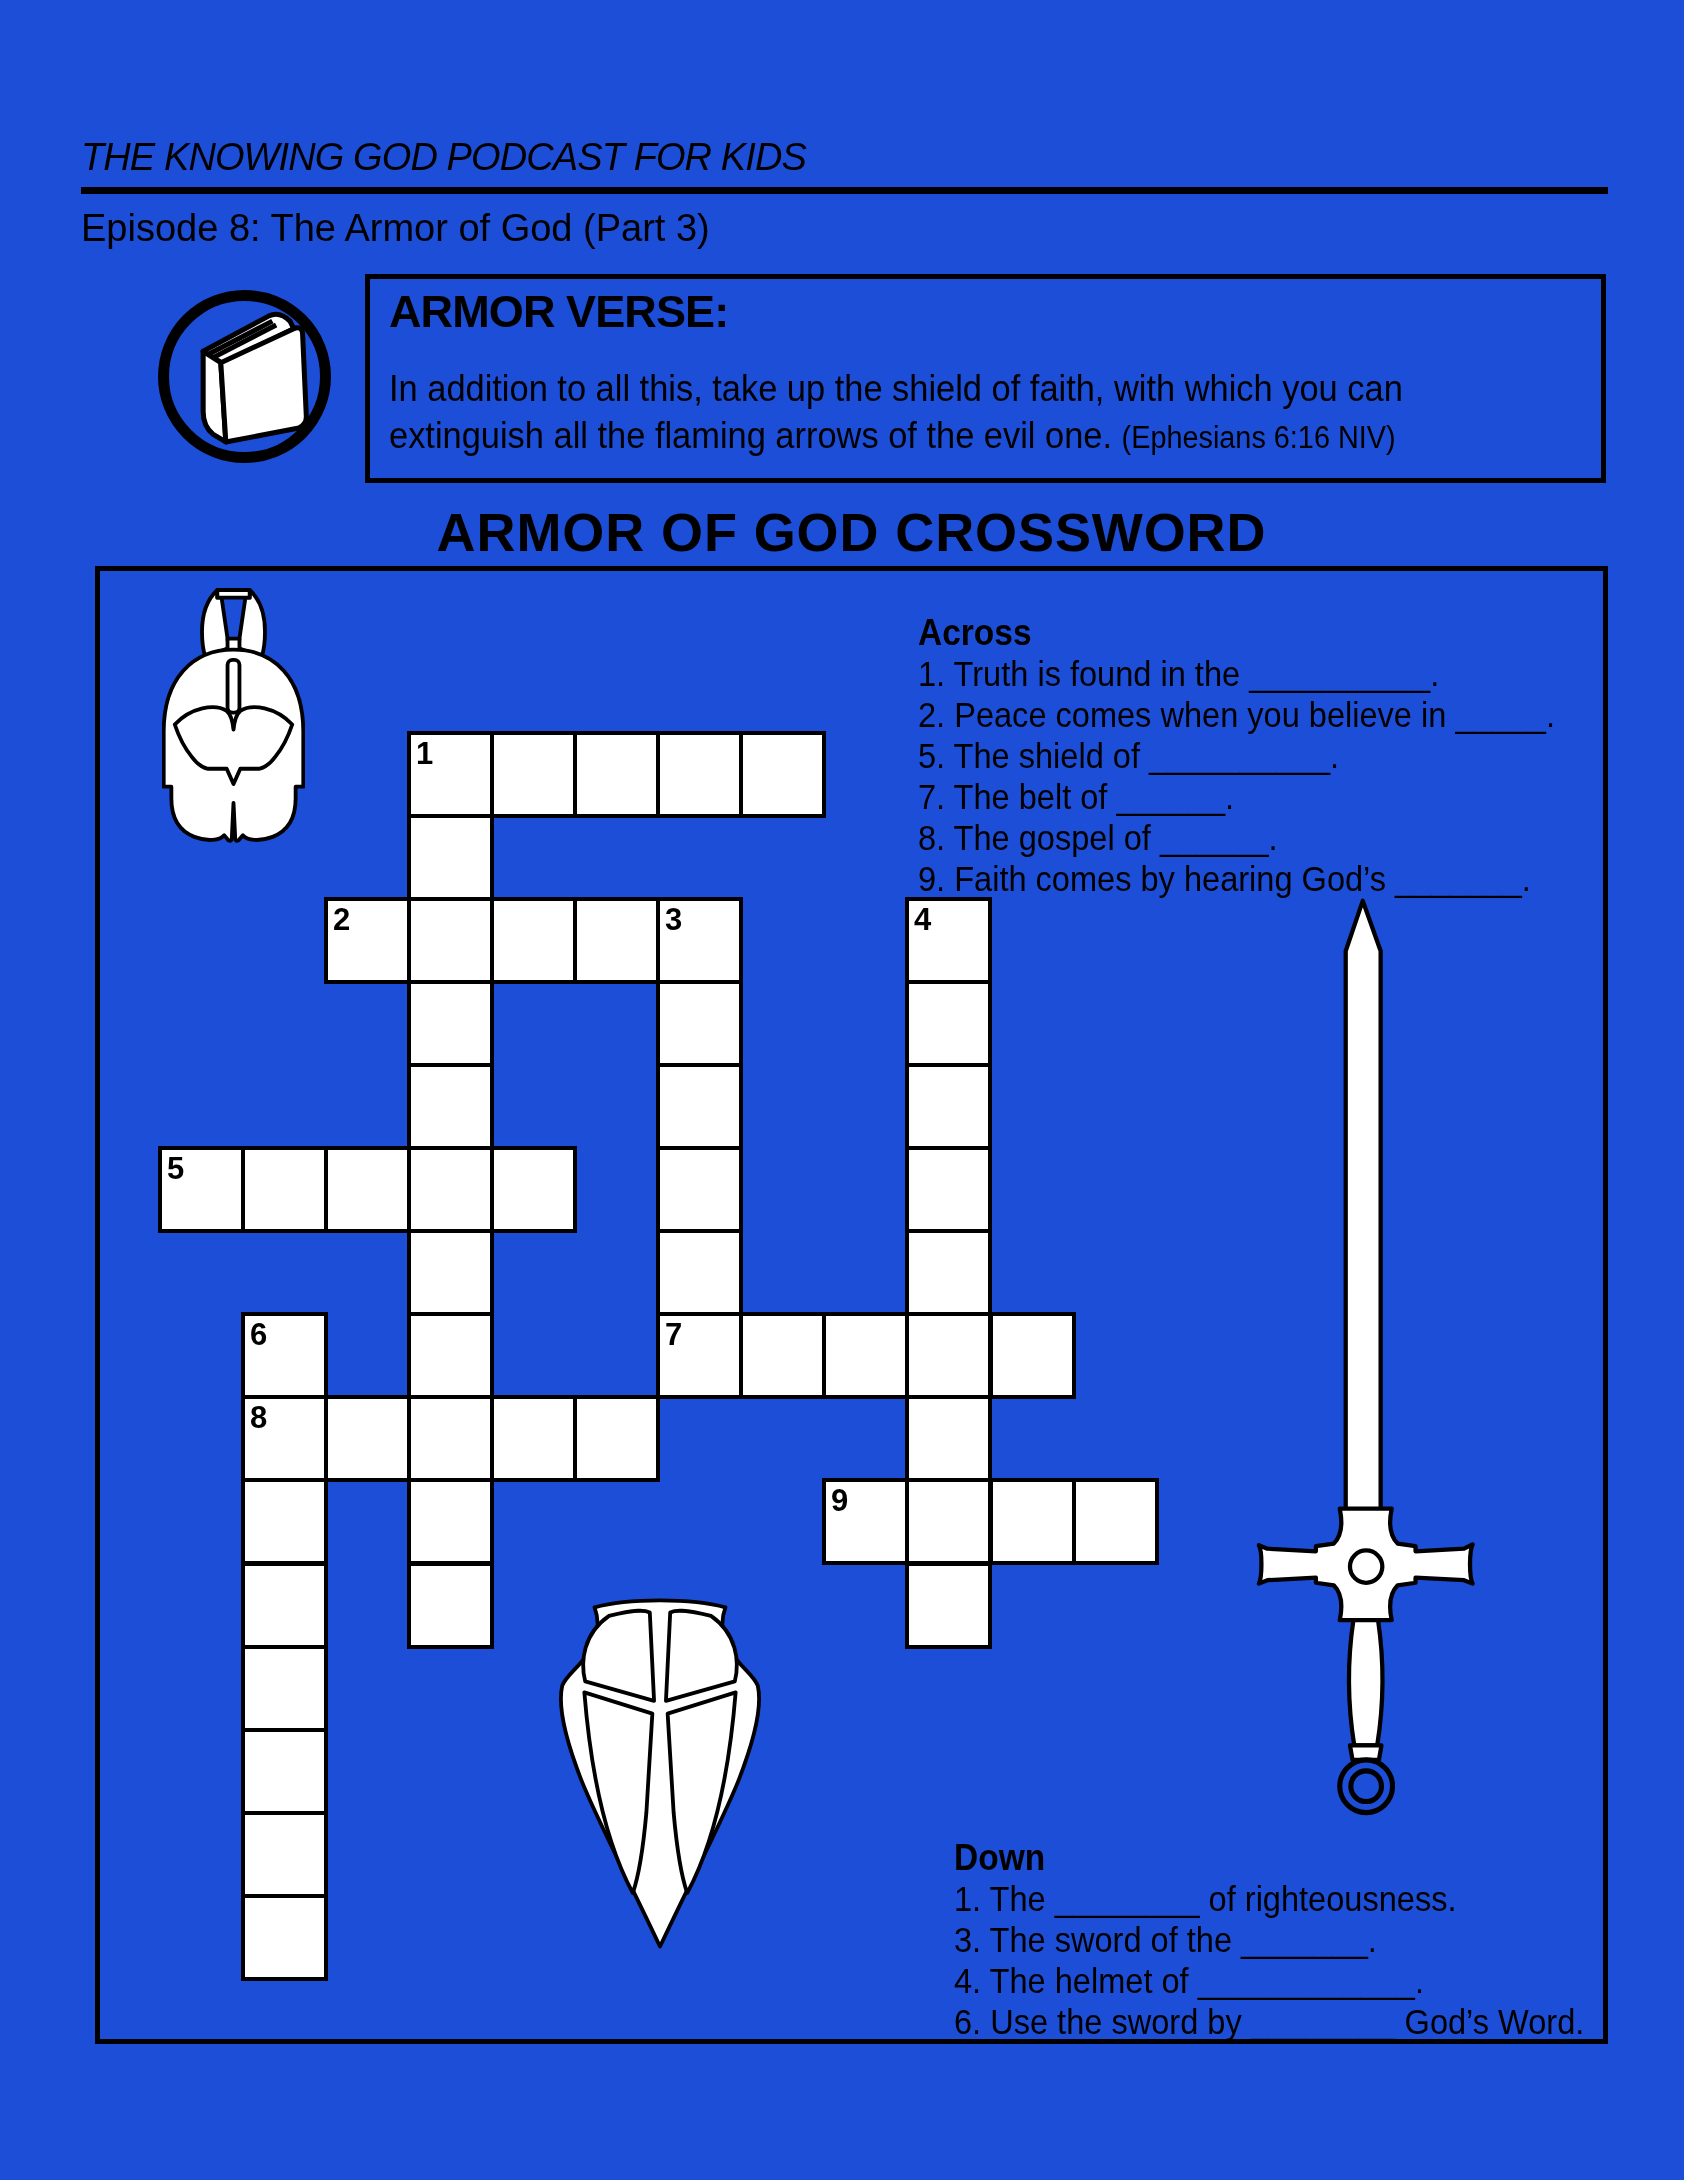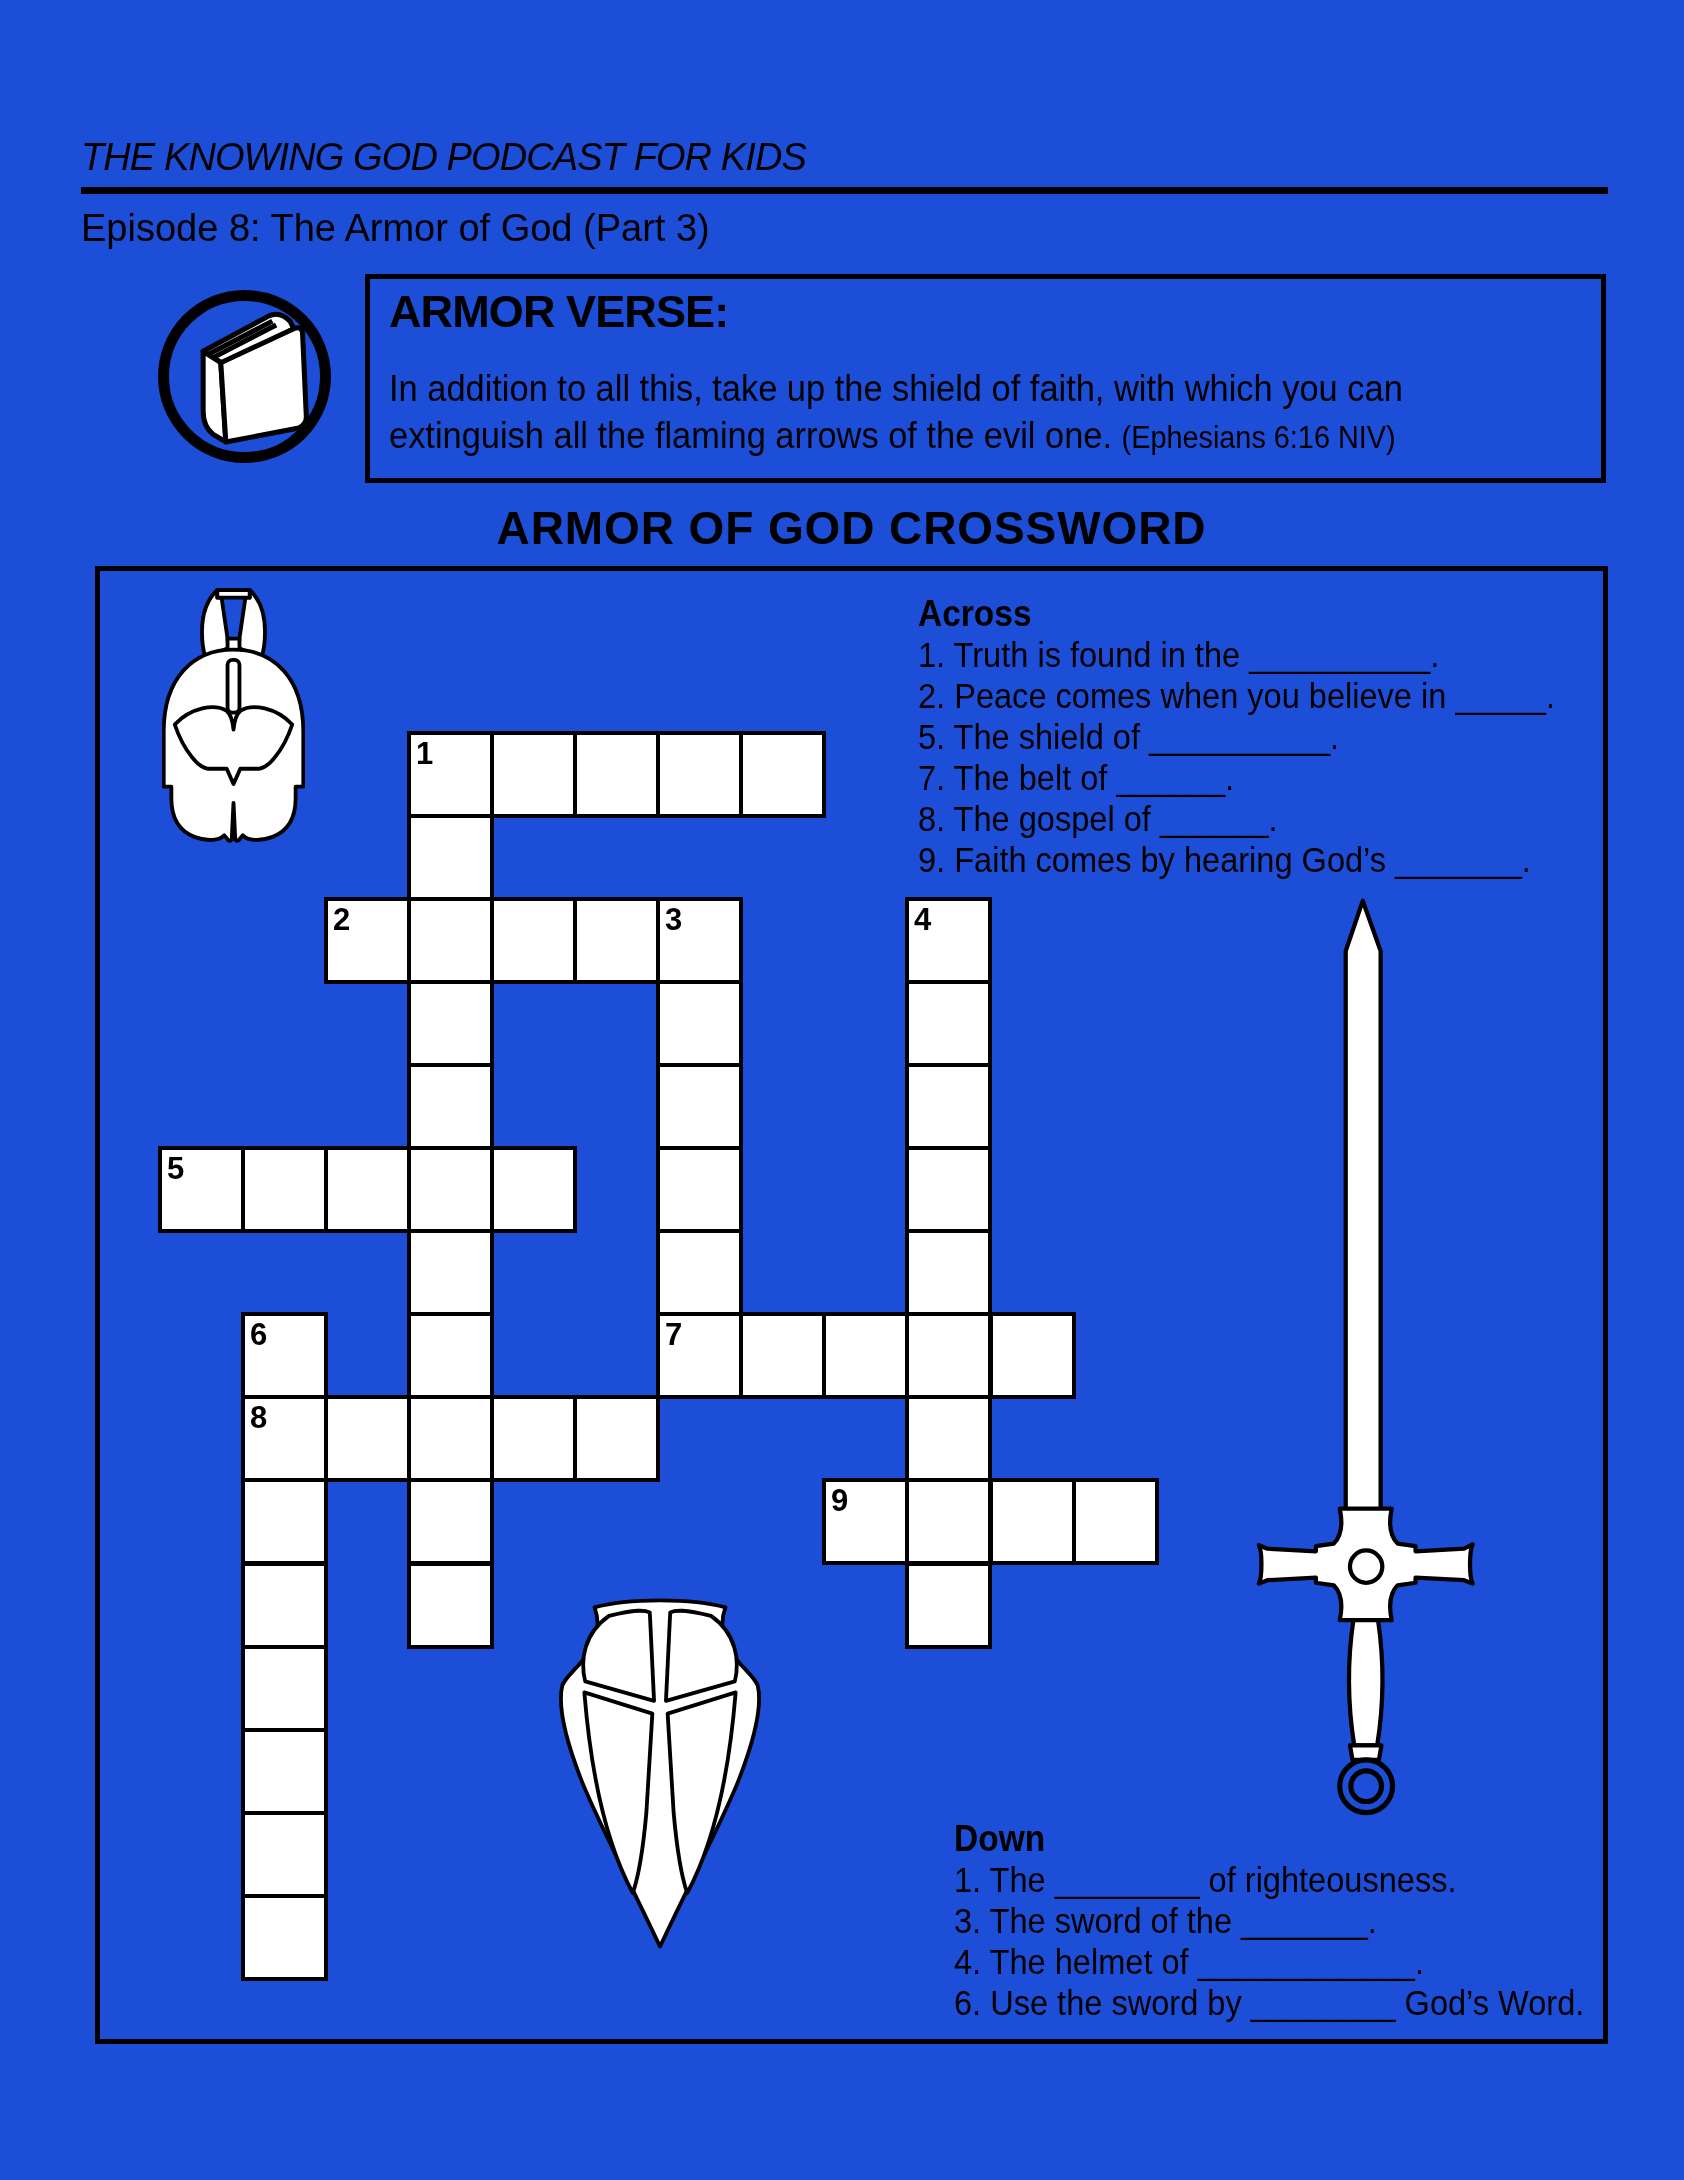--- a/index.html
+++ b/index.html
@@ -12,23 +12,23 @@
   .page-title{left:81px;top:136px;font-size:38px;font-style:italic;font-weight:500;letter-spacing:-0.9px;}
   .title-rule{left:81px;top:187px;width:1527px;height:6.8px;background:#000;}
   .episode-line{left:81px;top:207px;font-size:38px;}
   
   .book-circle{left:158px;top:290px;width:173px;height:173px;border:11px solid #000;border-radius:50%;box-sizing:border-box;}
   .memory-box{left:365px;top:274px;width:1241px;height:209px;border:5.1px solid #000;box-sizing:border-box;}
   .memory-heading{left:389px;top:286px;font-size:45px;font-weight:800;letter-spacing:-0.9px;}
   .verse{left:389px;top:365px;font-size:37px;line-height:47px;}
   .citation{font-size:31px;}
   
-  .crossword-title{left:95px;top:501px;width:1513px;text-align:center;font-size:46px;font-weight:700;letter-spacing:0.9px;}
+  .crossword-title{left:95px;top:501px;width:1513px;text-align:center;font-size:54px;font-weight:700;letter-spacing:0.9px;}
   .puzzle-box{left:95px;top:566px;width:1513px;height:1478px;border:5.1px solid #000;box-sizing:border-box;}
-  .clues{font-size:35px;line-height:41px;}
+  .clues{font-size:35px;line-height:41px;margin-top:19px;}
   .clues .head{font-weight:700;font-size:36px;}
   .across-block{left:918px;top:593px;}
   .down-block{left:954px;top:1818px;}
   
   .grid{left:158px;top:731px;width:1065px;height:1278px;}
   .cell{position:absolute;width:87px;height:87px;border:4.3px solid #000;box-sizing:border-box;background:#fff;}
   .cellnum{position:absolute;left:5.1px;top:1.7px;font-size:31px;font-weight:600;line-height:1.1;}
   .footer-url{left:94px;top:2077px;font-size:37px;}
   svg{display:block;}
 </style>

